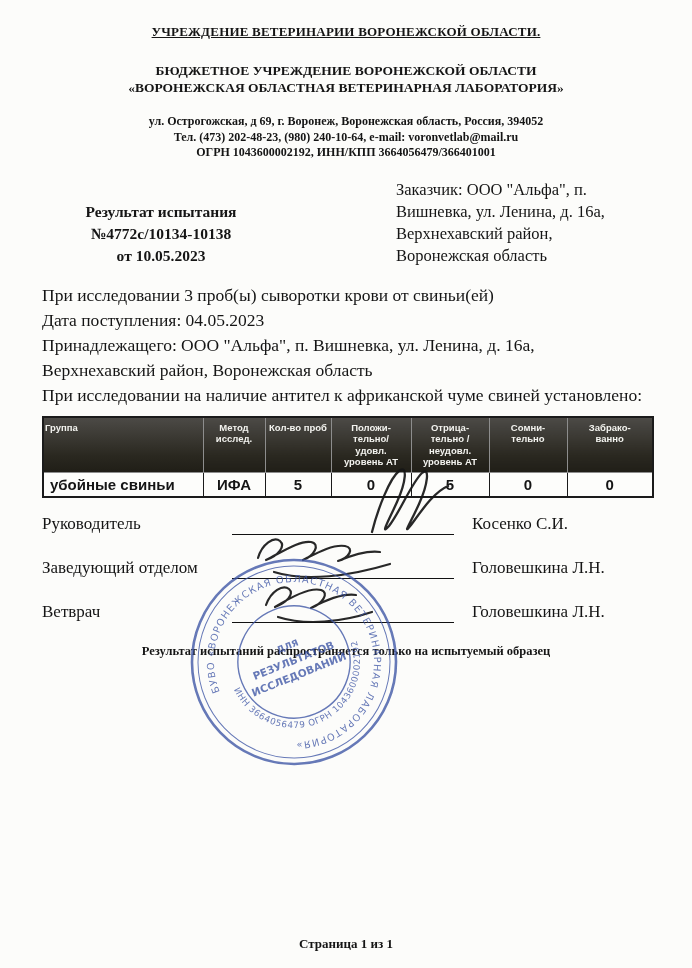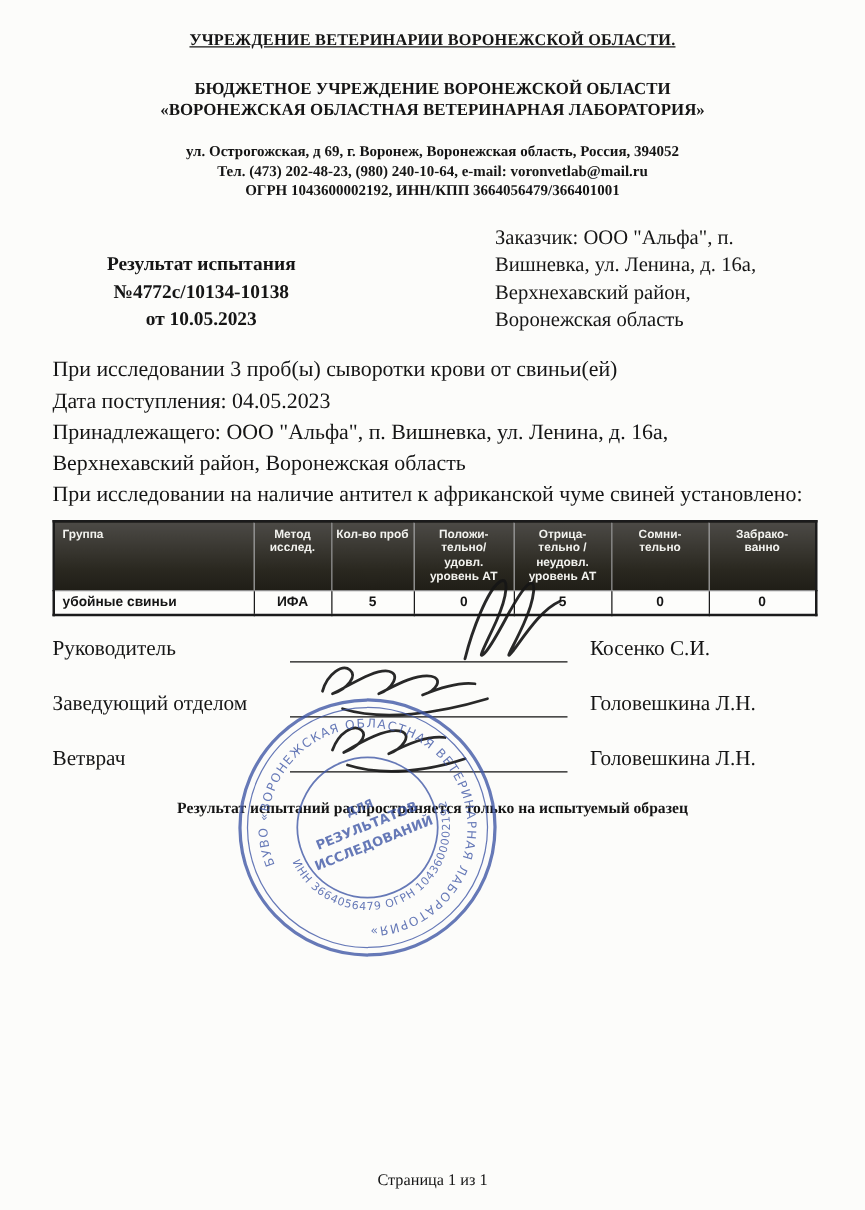--- a/index.html
+++ b/index.html
@@ -13,34 +13,34 @@
   .two-col{display:flex;justify-content:space-between;padding:0 46px;margin-top:18px;align-items:flex-end;}
   .result-title{width:230px;text-align:center;font-weight:bold;font-size:15.5px;line-height:22px;padding-top:4px;}
   .customer{width:250px;font-size:16.5px;line-height:22px;}
   .body-text{margin:16px 42px 0 42px;font-size:17.5px;line-height:25px;}
   .body-text p{margin:0;}
   table.results{border-collapse:collapse;margin:8px 0 0 42px;table-layout:fixed;width:610px;border:2px solid #1b1b1b;}
   table.results th{background:linear-gradient(180deg,#4c4a46 0%,#2a2820 70%,#201e17 100%);
      color:#f3f3ef;font-family:"Liberation Sans",sans-serif;font-size:9.5px;line-height:11.5px;
      font-weight:bold;white-space:pre-line;border:1px solid #8d8d8d;padding:4px 2px;
      vertical-align:top;text-align:center;}
-  table.results th.first{text-align:left;padding-left:6px;}
+  table.results th.first{text-align:left;padding-left:1px;}
   table.results td{border:1px solid #1b1b1b;font-family:"Liberation Sans",sans-serif;font-weight:bold;
-     font-size:11px;padding:3px 4px;text-align:center;background:#fdfdfb;}
+     font-size:15px;padding:3px 4px;text-align:center;background:#fdfdfb;}
   table.results td.left{text-align:left;padding-left:6px;}
   .sig-block{margin:14px 42px 0 42px;}
   .sig-row{display:flex;align-items:flex-end;margin-bottom:21px;position:relative;}
   .sig-role{width:190px;font-size:17px;line-height:23px;}
   .sig-line{position:relative;width:222px;border-bottom:1.6px solid #111;height:8px;}
   .sig-line svg{position:absolute;overflow:visible;}
   .sig-name{margin-left:18px;font-size:17px;line-height:23px;}
   .disclaimer{margin-top:12px;text-align:center;font-weight:bold;font-size:12.5px;position:relative;z-index:1;}
   .stamp{position:absolute;left:188px;top:556px;width:212px;height:212px;
          transform:rotate(-22deg);opacity:.78;pointer-events:none;z-index:3;}
-  .footer{position:absolute;left:0;right:0;bottom:16px;text-align:center;font-weight:normal;font-size:13px;}
+  .footer{position:absolute;left:0;right:0;bottom:16px;text-align:center;font-weight:bold;font-size:13px;}
   .ink{stroke:#161616;fill:none;stroke-linecap:round;stroke-linejoin:round;opacity:.92;}
 </style>
 </head>
 <body>
 
 <div class="page">
 
   <div class="hdr-dept">УЧРЕЖДЕНИЕ ВЕТЕРИНАРИИ ВОРОНЕЖСКОЙ ОБЛАСТИ.</div>
 
   <div class="hdr-inst">

